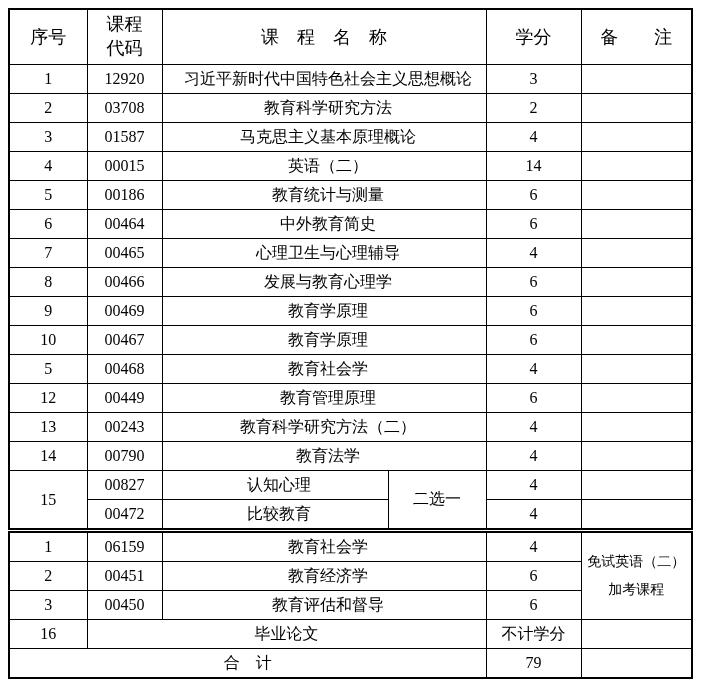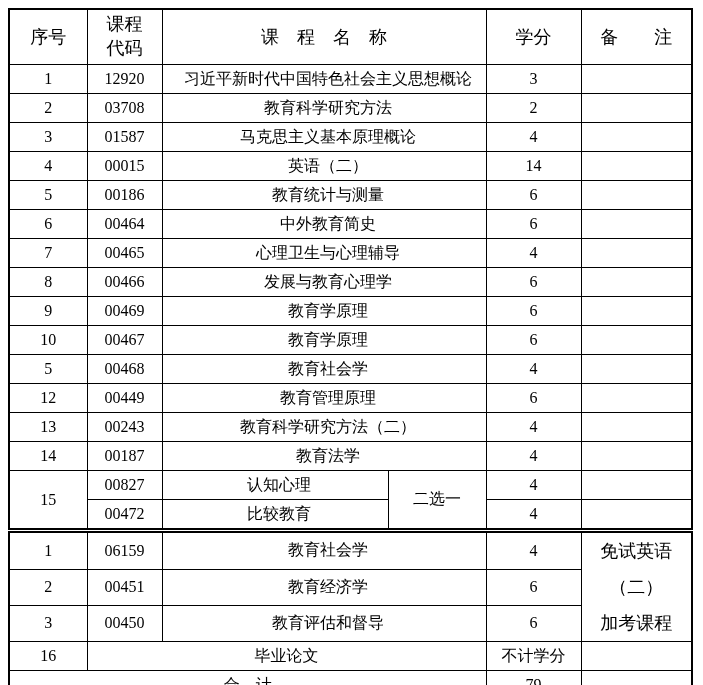--- a/index.html
+++ b/index.html
@@ -44,21 +44,21 @@
   }
   .pre {
     white-space: pre-line;
     font-family: Liberation Mono, monospace;
   }
   
   tr.sec2-first td {
     border-top: 5px double #000;
   }
   td.remark-multi {
-    font-size: 18px;
+    font-size: 14px;
     line-height: 2;
     white-space: pre-line;
   }
   td.total-credits, td.thesis-credits {
     font-size: 16px;
     margin-left: 19px;
   }
 </style>
 </head>
 <body>
@@ -170,21 +170,21 @@
       </tr>
       <tr>
         <td>13</td>
         <td>00243</td>
         <td colspan="2" class="name">教育科学研究方法（二）</td>
         <td>4</td>
         <td></td>
       </tr>
       <tr>
         <td>14</td>
-        <td>00187</td>
+        <td>00790</td>
         <td colspan="2" class="name">教育法学</td>
         <td>4</td>
         <td></td>
       </tr>
       <tr>
         <td rowspan="2">15</td>
         <td>00827</td>
         <td class="name">认知心理</td>
         <td rowspan="2">二选一</td>
         <td>4</td>

